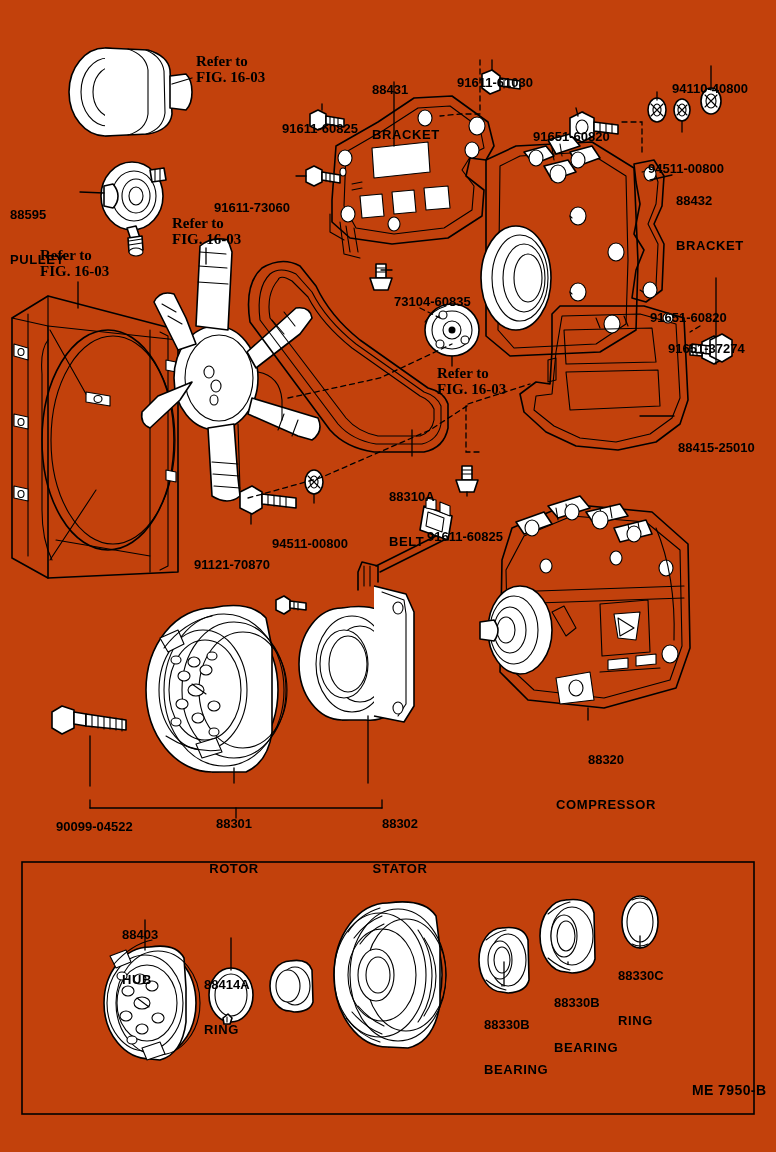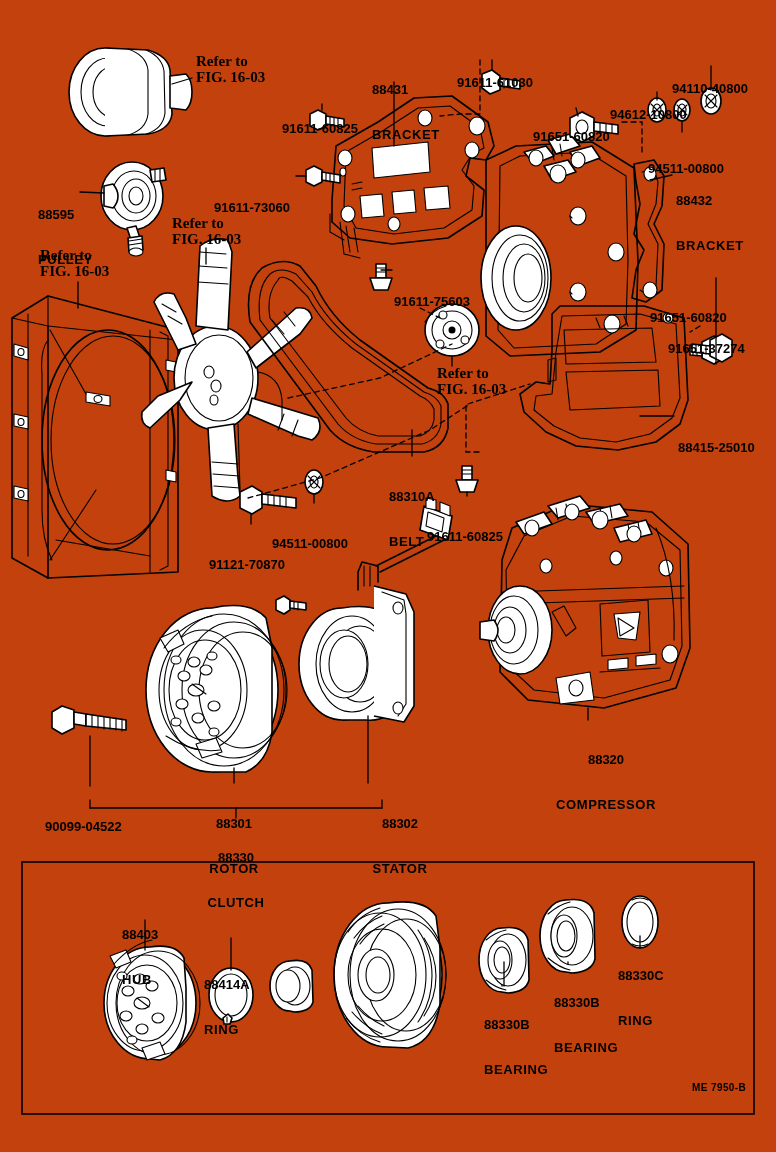--- a/index.html
+++ b/index.html
@@ -51,21 +51,21 @@
     font-family: "Liberation Serif", serif;
     font-size: 15px;
     font-weight: bold;
     line-height: 1.06;
     white-space: pre;
   }
   .footer-code {
     position: absolute;
     color: #000000;
     font-family: "Liberation Sans", sans-serif;
-    font-size: 10px;
+    font-size: 14px;
     font-weight: bold;
     letter-spacing: 0.4px;
     white-space: pre;
   }
   .ctr { text-align: center; }
 </style>
 </head>
 <body>
 
 <div id="page">
@@ -602,21 +602,21 @@
 
   <div class="refer" style="left:196px; top:54px;">Refer to
 FIG. 16-03</div>
   <div class="refer" style="left:172px; top:216px;">Refer to
 FIG. 16-03</div>
   <div class="refer" style="left:40px; top:248px;">Refer to
 FIG. 16-03</div>
   <div class="refer" style="left:437px; top:366px;">Refer to
 FIG. 16-03</div>
 
-  <div class="lbl" style="left:38px; top:175px;">
+  <div class="lbl" style="left:10px; top:175px;">
     <span class="pn">88595</span>
     <span class="nm">PULLEY</span>
   </div>
 
   <div class="lbl" style="left:372px; top:50px;">
     <span class="pn">88431</span>
     <span class="nm">BRACKET</span>
   </div>
 
   <div class="lbl" style="left:282px; top:89px;">
@@ -625,30 +625,27 @@
 
   <div class="lbl" style="left:457px; top:43px;">
     <span class="pn">91611-61030</span>
   </div>
 
   <div class="lbl" style="left:214px; top:168px;">
     <span class="pn">91611-73060</span>
   </div>
 
   <div class="lbl" style="left:394px; top:262px;">
-    <span class="pn">91611-75603</span>
+    <span class="pn">73104-60835</span>
   </div>
 
   <div class="lbl" style="left:672px; top:49px;">
     <span class="pn">94110-40800</span>
   </div>
 
-  <div class="lbl" style="left:610px; top:75px;">
-    <span class="pn">94612-10800</span>
-  </div>
 
   <div class="lbl" style="left:648px; top:129px;">
     <span class="pn">94511-00800</span>
   </div>
 
   <div class="lbl" style="left:533px; top:97px;">
     <span class="pn">91651-60820</span>
   </div>
 
   <div class="lbl" style="left:676px; top:161px;">
@@ -674,42 +671,38 @@
   </div>
 
   <div class="lbl" style="left:427px; top:497px;">
     <span class="pn">91611-60825</span>
   </div>
 
   <div class="lbl" style="left:272px; top:504px;">
     <span class="pn">94511-00800</span>
   </div>
 
-  <div class="lbl" style="left:209px; top:525px;">
+  <div class="lbl" style="left:194px; top:525px;">
     <span class="pn">91121-70870</span>
   </div>
 
-  <div class="lbl" style="left:45px; top:787px;">
+  <div class="lbl" style="left:56px; top:787px;">
     <span class="pn">90099-04522</span>
   </div>
 
   <div class="lbl ctr" style="left:178px; top:784px; width:112px;">
     <span class="pn">88301</span>
     <span class="nm">ROTOR</span>
   </div>
 
   <div class="lbl ctr" style="left:344px; top:784px; width:112px;">
     <span class="pn">88302</span>
     <span class="nm">STATOR</span>
   </div>
 
-  <div class="lbl ctr" style="left:180px; top:818px; width:112px;">
-    <span class="pn">88330</span>
-    <span class="nm">CLUTCH</span>
-  </div>
 
   <div class="lbl ctr" style="left:534px; top:720px; width:144px;">
     <span class="pn">88320</span>
     <span class="nm">COMPRESSOR</span>
   </div>
 
   <div class="lbl" style="left:122px; top:895px;">
     <span class="pn">88403</span>
     <span class="nm">HUB</span>
   </div>

